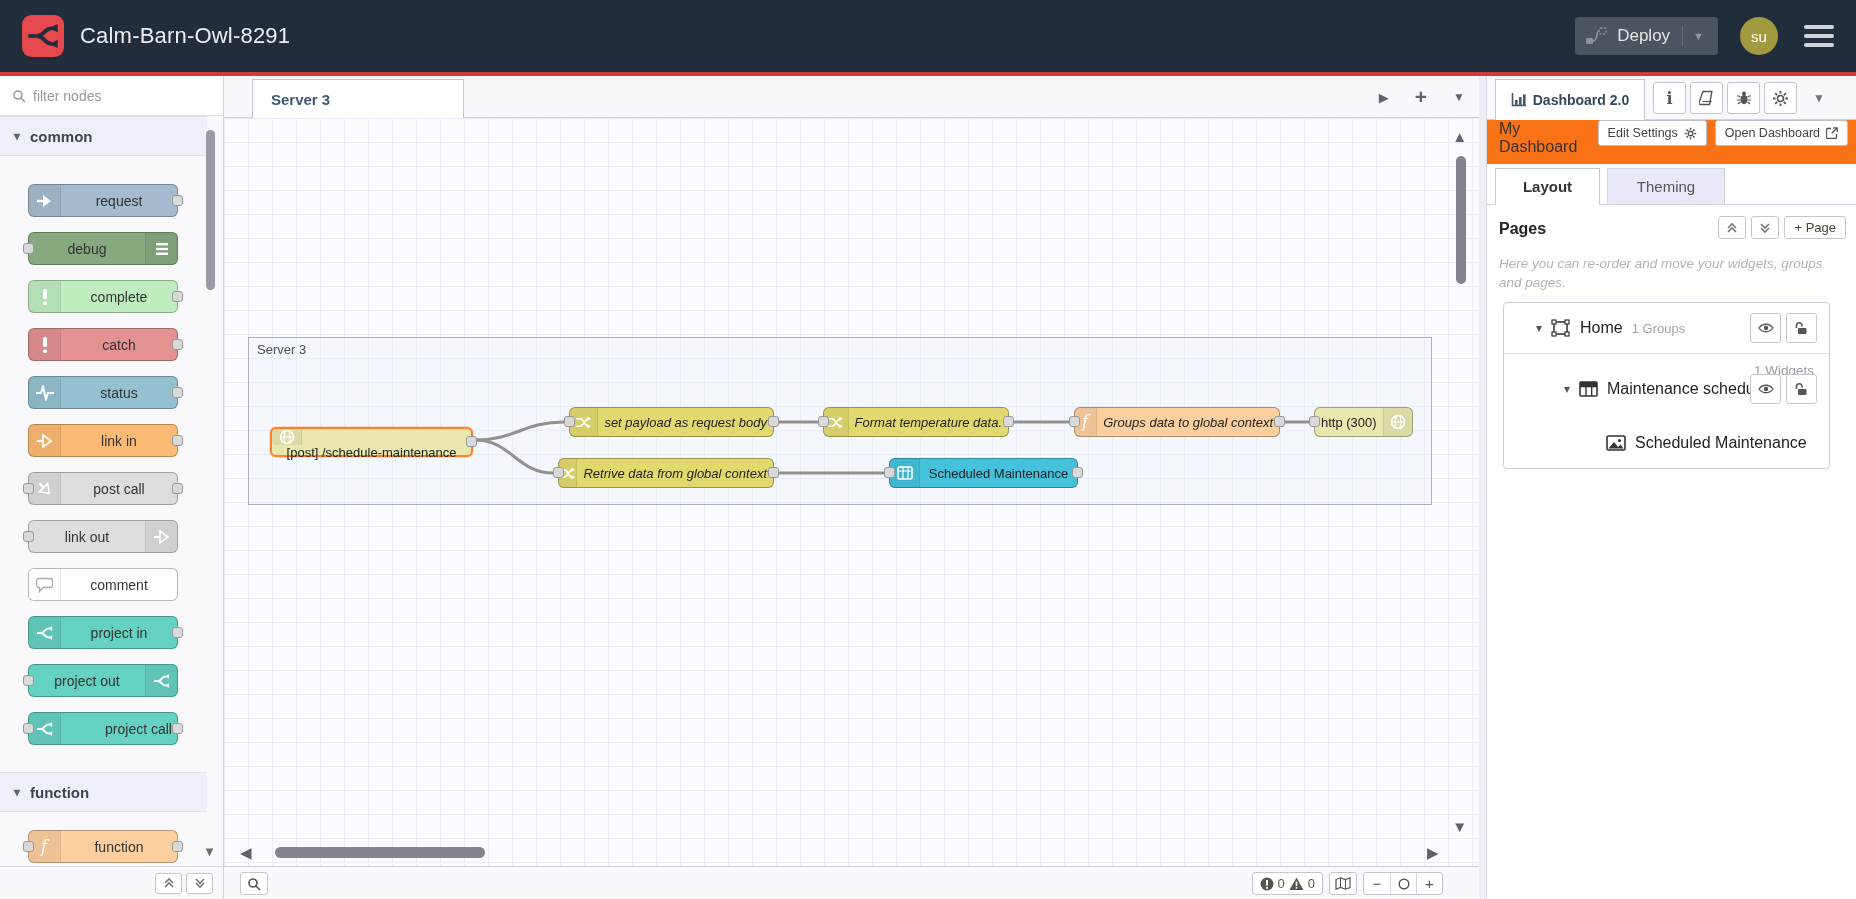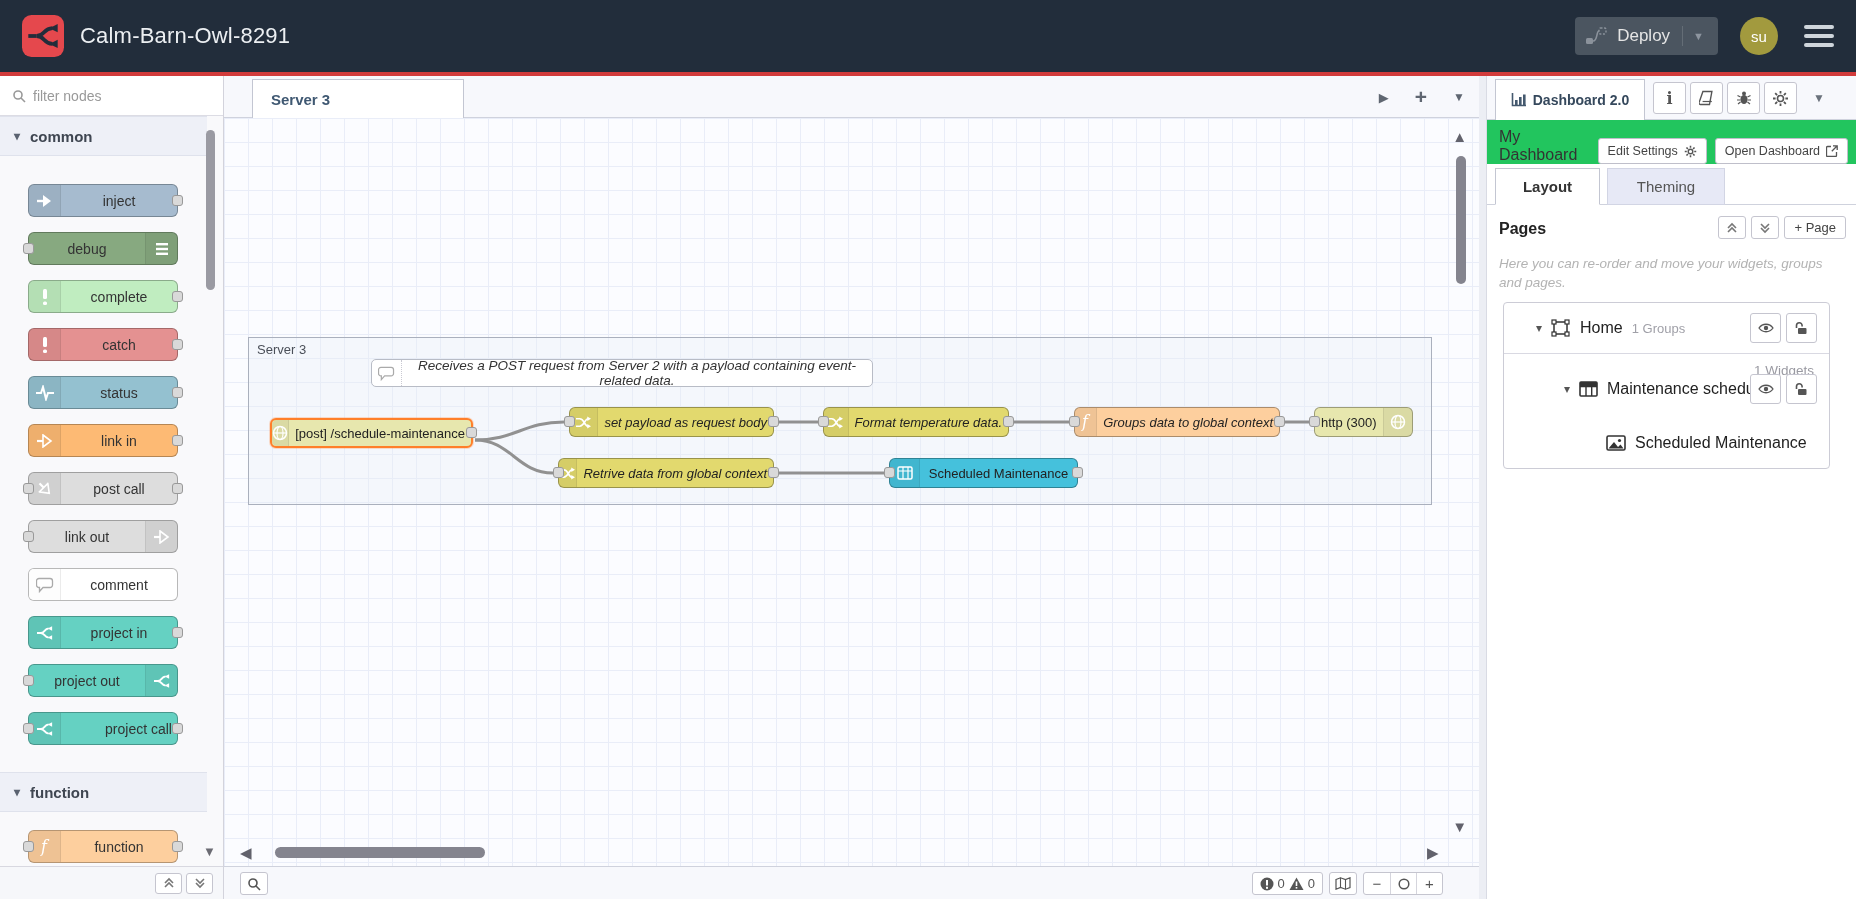--- a/index.html
+++ b/index.html
@@ -79,21 +79,21 @@
   .zoom-box { display:flex; border:1px solid #c5c5cf; border-radius:3px; background:#fff; height:23px; }
   .zoom-box .zseg { width:26px; display:flex; align-items:center; justify-content:center; color:#555; font-size:15px; }
   .zoom-box .zseg + .zseg { border-left:1px solid #d5d5dd; }
 
   
   .sb-tabrow { position:absolute; left:0; top:0; width:369px; height:44px; border-bottom:1px solid #cfd2dd; background:#f7f8fc; }
   .sb-tab { position:absolute; left:8px; top:3px; width:150px; height:41px; background:#fff; border:1px solid #c3c6d2; border-bottom:none; display:flex; align-items:center; justify-content:center; gap:7px; font-size:14px; font-weight:bold; color:#35485c;text-align:center; }
   .sb-actions { position:absolute; left:166px; top:6px; display:flex; gap:4px; align-items:center; }
   .sb-abtn { width:33px; height:32px; background:#fff; border:1px solid #c5c5cf; border-radius:3px; display:flex; align-items:center; justify-content:center; color:#555; }
   .sb-caret { margin-left:12px; color:#6b727c; font-size:12px; }
-  .sb-dashrow { position:absolute; left:0; top:44px; width:369px; height:44px; background:#22c55e; display:flex; align-items:flex-end; }
+  .sb-dashrow { position:absolute; left:0; top:44px; width:369px; height:44px; background:#f97316; display:flex; align-items:flex-start; }
   .sb-dashname { font-size:16px; color:#333; margin-left:12px; flex:1; }
   .sb-smallbtn { border:1px solid #bfbfca; border-radius:3px; background:#fff; font-size:12.5px; color:#444; height:26px; display:flex; align-items:center; gap:6px; padding:0 9px; margin-right:8px; }
   .sb-tabs2 { position:absolute; left:0; top:92px; width:369px; height:37px; border-bottom:1px solid #cfd2dd; }
   .sb-tab2 { position:absolute; top:0; height:37px; display:flex; align-items:center; justify-content:center; font-size:15px; }
   .sb-tab2.active { left:8px; width:105px; background:#fff; border:1px solid #c3c6d2; border-bottom:1px solid #fff; font-weight:bold; color:#333; }
   .sb-tab2.inactive { left:120px; width:118px; background:#e7e9f6; border:1px solid #d2d5e4; color:#555; }
   .pages-head { position:absolute; left:12px; top:144px; font-size:16px; font-weight:bold; color:#222; }
   .pages-actions { position:absolute; right:10px; top:140px; display:flex; gap:5px; }
   .pagebtn { border:1px solid #c5c5cf; border-radius:3px; background:#fff; height:23px; display:flex; align-items:center; justify-content:center; color:#666; }
   .pagebtn.ch { width:28px; }
@@ -165,21 +165,21 @@
         <span>common</span>
       </div>
 
       <div class="pnode" style="top:108px;background:#a6bbcf;">
         <span class="icon-region">
           <svg width="16" height="14" viewBox="0 0 16 14">
               <path d="M0 7 H6" stroke="#fff" stroke-width="2.4"></path>
               <polygon points="6,1 14,7 6,13" fill="#fff"></polygon>
             </svg>
         </span>
-        <span class="plabel">inject</span>
+        <span class="plabel">request</span>
         <span class="port pr"></span>
       </div>
 
       <div class="pnode" style="top:156px;background:#87a980;">
         <span class="icon-region right">
           <svg width="14" height="14" viewBox="0 0 14 14">
               <rect x="1" y="1" width="12" height="2.4" fill="#fff"></rect>
               <rect x="1" y="5.8" width="12" height="2.4" fill="#fff"></rect>
               <rect x="1" y="10.6" width="12" height="2.4" fill="#fff"></rect>
             </svg>
@@ -355,30 +355,22 @@
           <path d="M555 304 L594 304" fill="none" stroke="#919191" stroke-width="3"></path>
           <path d="M790 304 L845 304" fill="none" stroke="#919191" stroke-width="3"></path>
           <path d="M1061 304 L1085 304" fill="none" stroke="#919191" stroke-width="3"></path>
           <path d="M555 355 L660 355" fill="none" stroke="#919191" stroke-width="3"></path>
         </svg>
 
         <div class="flow-group">
           <span class="flow-group-label">Server 3</span>
         </div>
 
-        <div class="comment-node">
-          <span class="icon-region">
-            <svg width="17" height="15" viewBox="0 0 18 16">
-                <path d="M3 1.5 h11 a2.5 2.5 0 0 1 2.5 2.5 v4 a2.5 2.5 0 0 1 -2.5 2.5 h-7 l-3.5 4 v-4 h-0.5 a2.5 2.5 0 0 1 -2.5 -2.5 v-4 a2.5 2.5 0 0 1 2.5 -2.5 z" fill="#fff" stroke="#aaa" stroke-width="1.3"></path>
-              </svg>
-          </span>
-          <span class="flabel">Receives a POST request from Server 2 with a payload containing event-related data.</span>
-        </div>
-
-        <div class="fnode selected" style="left:46px;top:300px;width:203px;background:#e7e7ae;">
+
+        <div class="fnode selected" style="left:46px;top:309px;width:203px;background:#e7e7ae;flex-direction:column;">
           <span class="icon-region">
             <svg width="16" height="16" viewBox="0 0 16 16">
                 <circle cx="8" cy="8" r="6.5" fill="none" stroke="#fff" stroke-width="1.5"></circle>
                 <ellipse cx="8" cy="8" rx="3" ry="6.5" fill="none" stroke="#fff" stroke-width="1.2"></ellipse>
                 <path d="M1.5 8 h13" stroke="#fff" stroke-width="1.2"></path>
               </svg>
           </span>
           <span class="flabel">[post] /schedule-maintenance</span>
           <span class="port pr"></span>
         </div>

